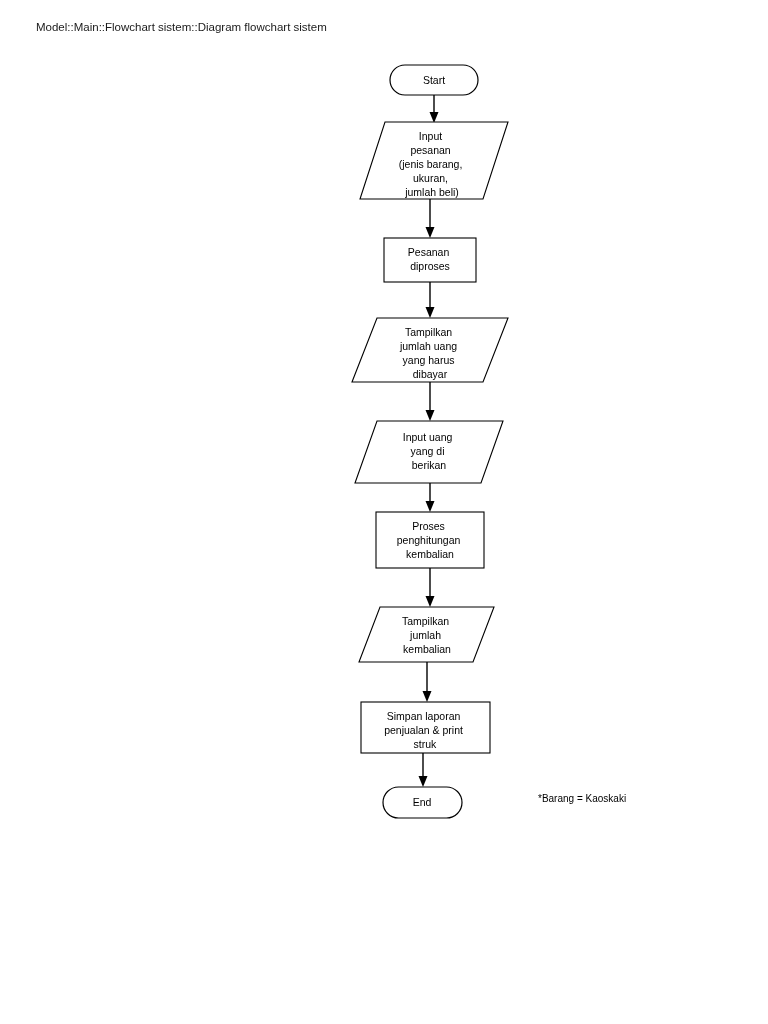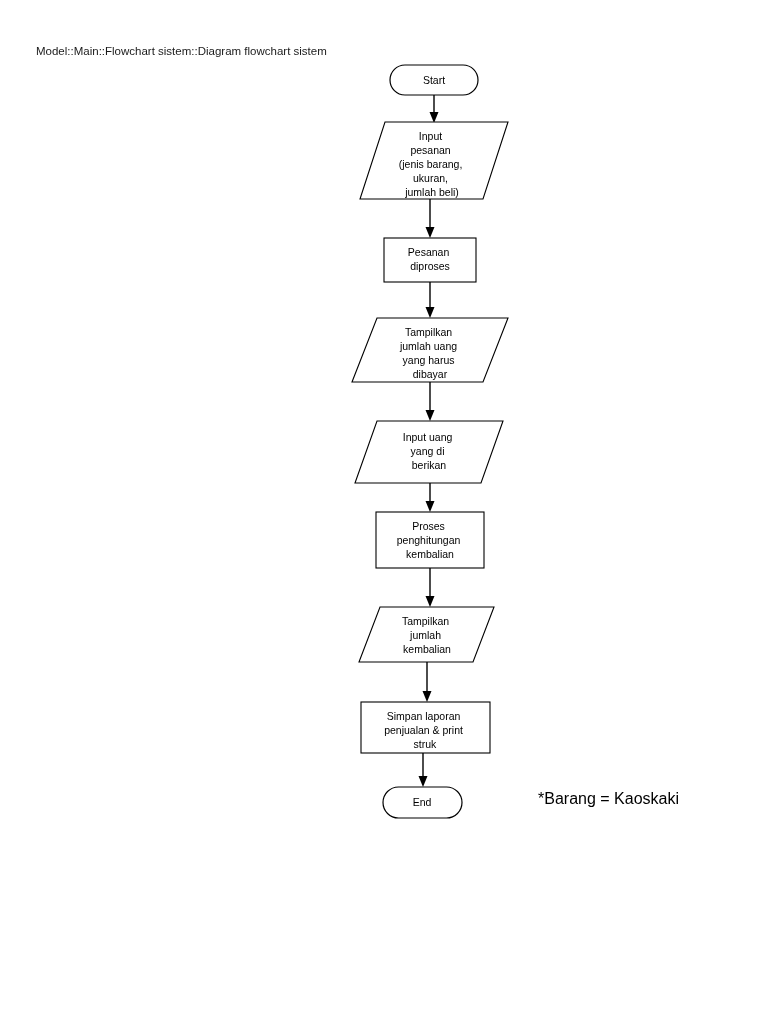--- a/index.html
+++ b/index.html
@@ -16,21 +16,20 @@
     overflow: hidden;
   }
   #diagram-title {
     position: absolute;
     left: 36px;
     top: 20px;
     font-size: 11.5px;
     line-height: 14px;
     color: #1a1a1a;
     white-space: nowrap;
-    margin-top: 24px;
   }
   #flowchart-canvas {
     position: absolute;
     left: 0;
     top: 0;
     width: 768px;
     height: 1024px;
   }
   .node-shape {
     fill: #ffffff;
@@ -62,21 +61,21 @@
     font-family: "Liberation Sans", sans-serif;
     font-size: 10.5px;
     fill: #000000;
     text-anchor: middle;
     dominant-baseline: middle;
   }
   #side-note {
     position: absolute;
     left: 538px;
     top: 791px;
-    font-size: 16px;
+    font-size: 10px;
     line-height: 16px;
     color: #000000;
     white-space: nowrap;
   }
 </style>
 </head>
 <body>
 
 <div id="diagram-title">Model::Main::Flowchart sistem::Diagram flowchart sistem</div>
 

